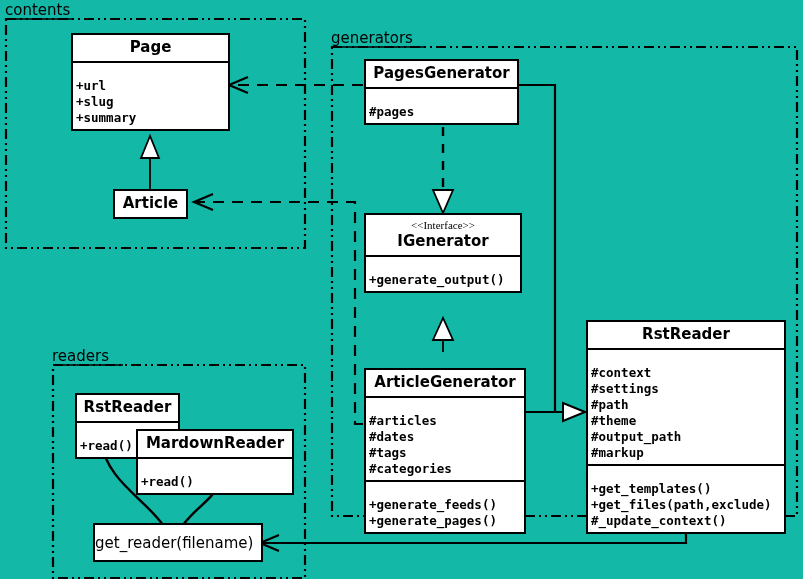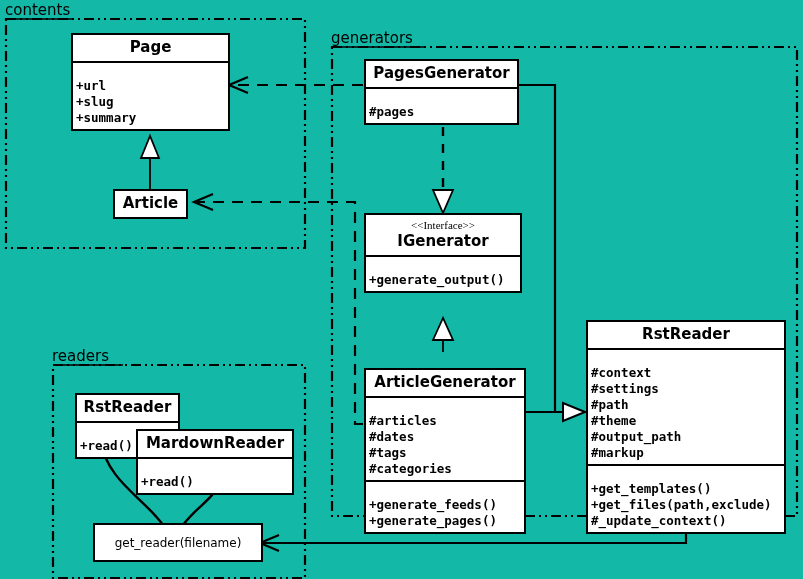--- a/index.html
+++ b/index.html
@@ -69,25 +69,25 @@
   .uml .compartment div {
     line-height: 16px;
     white-space: nowrap;
   }
   .plainbox {
     position: absolute;
     box-sizing: border-box;
     border: 2px solid #000;
     background: #ffffff;
     font-family: "DejaVu Sans", sans-serif;
-    font-size: 12px;
+    font-size: 15px;
     color: #000;
     display: flex;
     align-items: center;
-    justify-content: center;
+    justify-content: flex-start;
   }
 </style>
 </head>
 <body>
 
 <div id="canvas">
 
   <svg class="layer" viewBox="0 0 803 579">
     <defs></defs>
 

